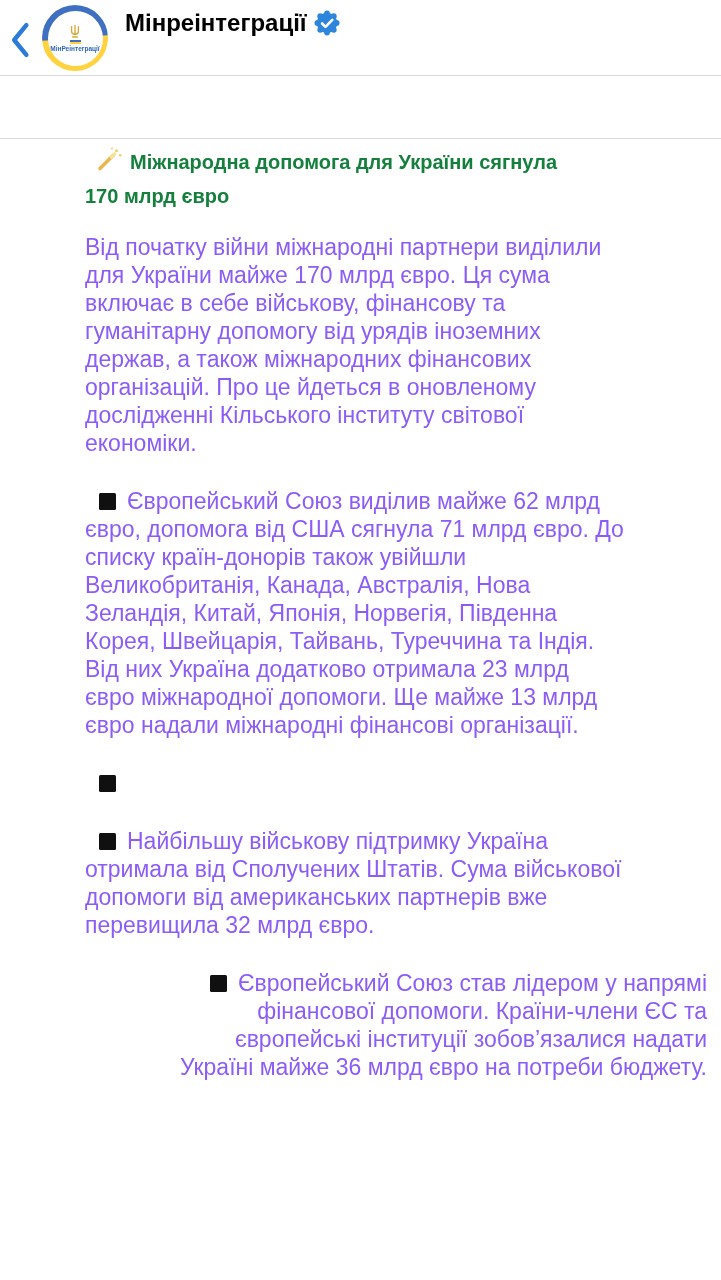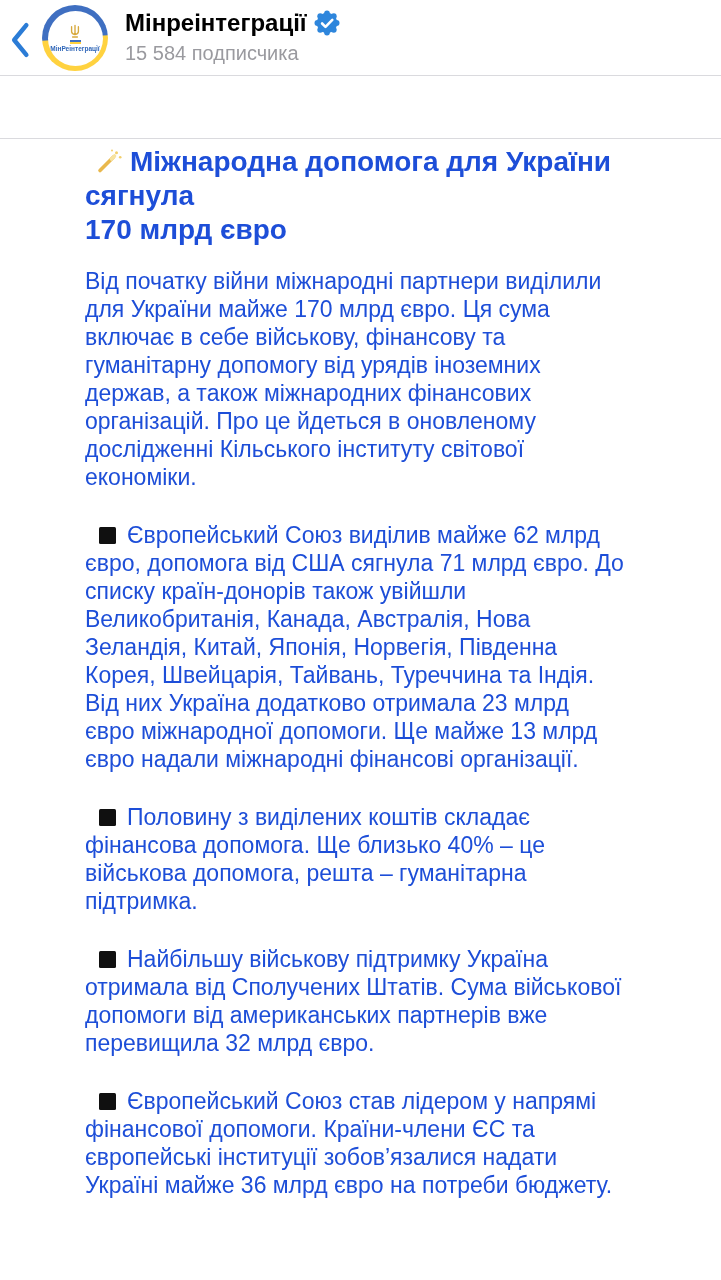--- a/index.html
+++ b/index.html
@@ -72,36 +72,36 @@
 
   
   .seam-gap { height:62px; background:#ffffff; }
   .seam-line { height:1px; background:#dadade; }
 
   
   .post {
     padding:6px 14px 0 85px;
   }
   .post-title {
-    font-size:28px;
+    font-size:20px;
     line-height:34px;
     font-weight:700;
-    color:#1d4ed8;
+    color:#15803d;
     text-indent:10px;
     margin-bottom:20px;
   }
   .post-title .t-text { white-space:pre-line; vertical-align:baseline; }
   .wand { width:27px; height:27px; vertical-align:-4px; margin-right:8px; display:inline-block; }
   .para {
     font-size:23px;
     line-height:28px;
-    color:#1d4ed8;
+    color:#8b5cf6;
     margin-bottom:30px;
   }
-  .para:last-child { margin-bottom:11px; }
+  .para:last-child { margin-bottom:11px;text-align:right; }
   .para .ptext { white-space:pre-line; }
   .para.bullet { text-indent:14px; }
   .sq {
     display:inline-block;
     width:17px; height:17px;
     background:#101010;
     border-radius:1.5px;
     margin-right:11px;
     vertical-align:-1px;
   }
@@ -143,21 +143,20 @@
             <circle cx="13" cy="22.6" r="2.9"></circle>
             <circle cx="6.21" cy="19.79" r="2.9"></circle>
             <circle cx="3.4" cy="13" r="2.9"></circle>
             <circle cx="6.21" cy="6.21" r="2.9"></circle>
             <circle cx="13" cy="3.4" r="2.9"></circle>
             <circle cx="19.79" cy="6.21" r="2.9"></circle>
           </g>
           <path d="M8.1 13.5 L11.5 16.9 L18.3 9.9" fill="none" stroke="#ffffff" stroke-width="2.6" stroke-linecap="round" stroke-linejoin="round"></path>
         </svg>
       </div>
-      <div class="subscribers">15 584 подписчика</div>
     </div>
   </header>
 
   <div class="seam-gap"></div>
   <div class="seam-line"></div>
 
   <main class="post">
 
     <h1 class="post-title">
       <svg class="wand" viewBox="0 0 27 27">
@@ -183,24 +182,21 @@
     <p class="para bullet"><span class="sq"></span><span class="ptext">Європейський Союз виділив майже 62 млрд
 євро, допомога від США сягнула 71 млрд євро. До
 списку країн-донорів також увійшли
 Великобританія, Канада, Австралія, Нова
 Зеландія, Китай, Японія, Норвегія, Південна
 Корея, Швейцарія, Тайвань, Туреччина та Індія.
 Від них Україна додатково отримала 23 млрд
 євро міжнародної допомоги. Ще майже 13 млрд
 євро надали міжнародні фінансові організації.</span></p>
 
-    <p class="para bullet"><span class="sq"></span><span class="ptext">Половину з виділених коштів складає
-фінансова допомога. Ще близько 40% – це
-військова допомога, решта – гуманітарна
-підтримка.</span></p>
+    <p class="para bullet"><span class="sq"></span></p>
 
     <p class="para bullet"><span class="sq"></span><span class="ptext">Найбільшу військову підтримку Україна
 отримала від Сполучених Штатів. Сума військової
 допомоги від американських партнерів вже
 перевищила 32 млрд євро.</span></p>
 
     <p class="para bullet"><span class="sq"></span><span class="ptext">Європейський Союз став лідером у напрямі
 фінансової допомоги. Країни-члени ЄС та
 європейські інституції зобов’язалися надати
 Україні майже 36 млрд євро на потреби бюджету.</span></p>

